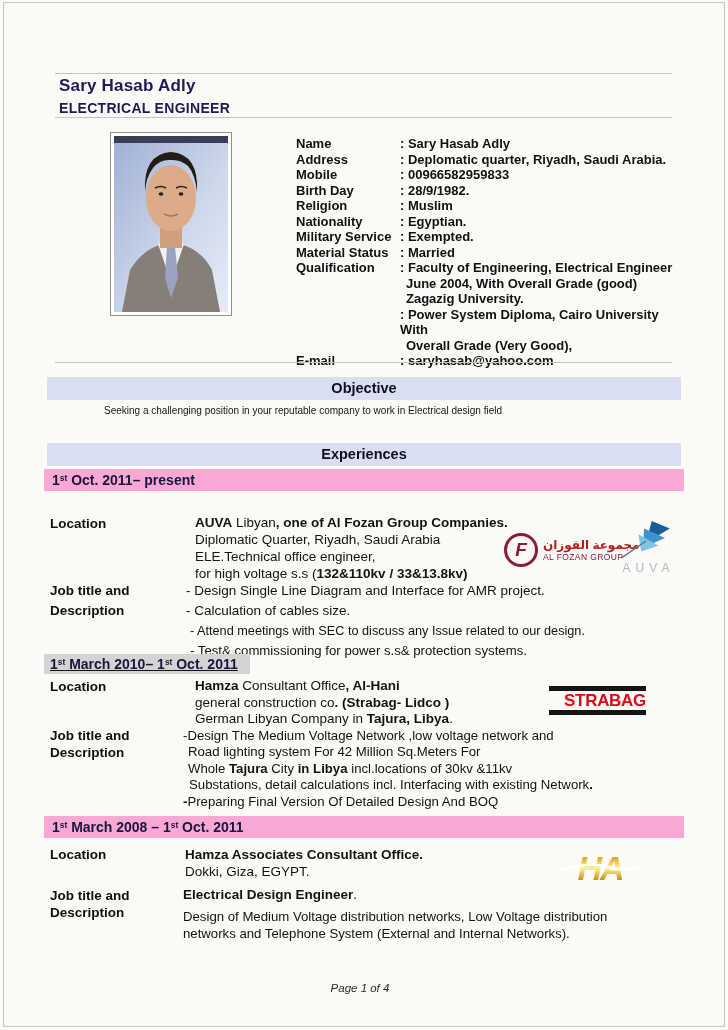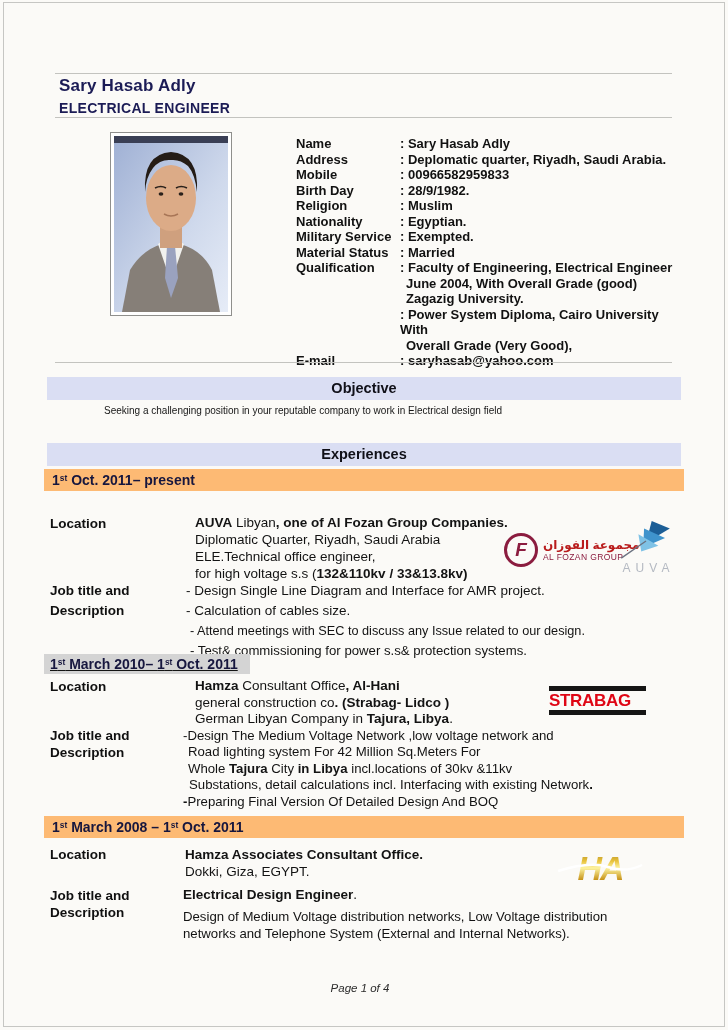--- a/index.html
+++ b/index.html
@@ -25,21 +25,21 @@
   .info-row { display:flex;padding-left:44px; }
   .info-label { width:104px; flex-shrink:0; }
   .info-extra > div { padding-left:6px; }
   .info-extra > div.colon-line { padding-left:0; }
 
   
   .section-bar { position:absolute; left:47px; right:47px; height:23px; background:#dadef3;
     text-align:center; font-weight:bold; font-size:14.5px; line-height:23px; color:#101018; }
   .obj-text { position:absolute; left:60px; top:405px; font-size:10px; color:#161616;margin-left:44px; }
 
-  .date-bar { position:absolute; left:44px; right:44px; height:22px; background:#fdba74;
+  .date-bar { position:absolute; left:44px; right:44px; height:22px; background:#f9a8d4;
     font-weight:bold; font-size:14px; line-height:22px; color:#16163e; padding-left:8px; }
   .date-row { position:absolute; left:44px; height:20px;text-decoration:underline; }
   .date-hl { background:#d4d4d4; padding:2px 12px 2px 6px; font-weight:bold; font-size:14px; color:#16163e; }
   .sup { font-size:60%; position:relative; top:-0.45em; }
 
   .loc-label, .desc-label { position:absolute; left:50px; font-weight:bold; font-size:13.5px; color:#101010; }
   .desc-label { width:135px; }
   .loc-lines, .desc-lines { position:absolute; font-size:13.5px; color:#131313; }
   .b { font-weight:bold; }
   .sm { font-size:12.7px; }
@@ -51,21 +51,21 @@
     color:#8b1c3f; font-weight:bold; font-style:italic; font-size:19px; line-height:28px; text-align:center; }
   .alfozan-ar { font-size:12px; color:#b91c1c; font-weight:bold; text-align:right; direction:rtl; }
   .alfozan-en { font-size:8.5px; color:#8b1c3f; letter-spacing:.4px; white-space:nowrap; }
 
   .auva-logo { position:absolute; left:610px; top:520px; width:72px; text-align:center; }
   .auva-logo svg { width:58px; height:40px; display:block; margin:0 auto; }
   .auva-text { font-size:12px; letter-spacing:5px; color:#b4b9c2; margin-top:1px; padding-left:5px; }
 
   .strabag-logo { position:absolute; left:549px; top:686px; width:97px; }
   .strabag-bar { height:5px; background:#151515; }
-  .strabag-text { font-weight:bold; font-size:17px; color:#df0615; text-align:left;
+  .strabag-text { font-weight:bold; font-size:17px; color:#df0615; text-align:right;
     line-height:19px; letter-spacing:-.3px; }
 
   .ha-logo { position:absolute; left:556px; top:845px; width:88px; height:48px; }
   .ha-text { font-size:34px; font-weight:bold; font-style:italic; line-height:46px; text-align:center;
     letter-spacing:-2px;
     background:linear-gradient(180deg,#8a6310 0%,#e8c23c 35%,#fdf3a0 50%,#c8951c 75%,#8a6310 100%);
     -webkit-background-clip:text; background-clip:text; color:transparent; }
   .ha-swoosh { position:absolute; left:0; top:0; width:88px; height:48px; }
 
   .footer { position:absolute; left:0; right:8px; top:982px; text-align:center;

